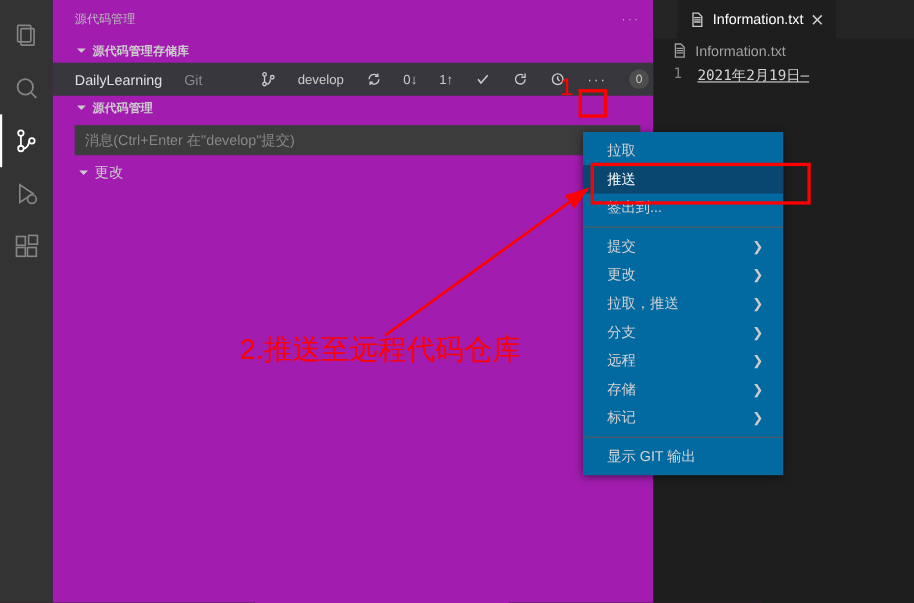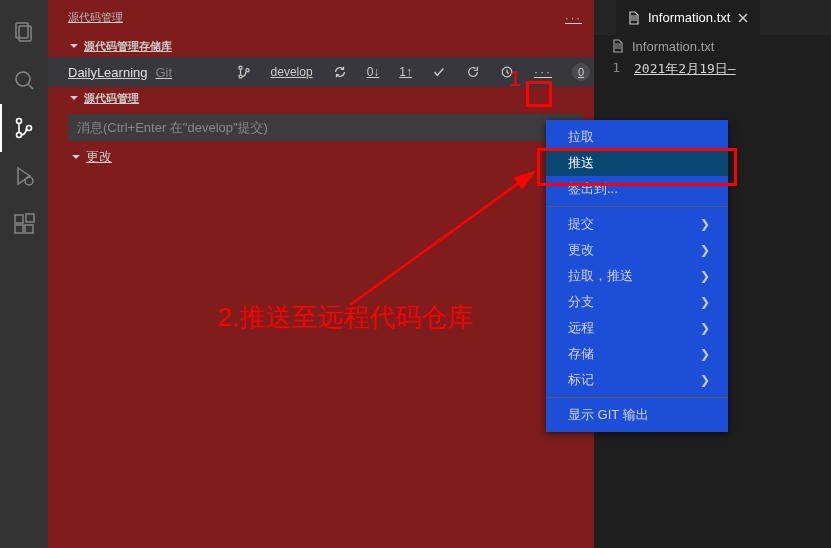--- a/index.html
+++ b/index.html
@@ -49,24 +49,23 @@
       bottom: 0;
       width: 2px;
       background: #ffffff;
     }
     .sidebar {
       position: absolute;
       left: 48px;
       top: 0;
       width: 546px;
       height: 100%;
-      background: #7f1d1d;
+      background: #a21caf;
       display: flex;
       flex-direction: column;
-      text-decoration: underline;
     }
     .sidebar-header {
       height: 35px;
       display: flex;
       align-items: center;
       justify-content: space-between;
       padding: 0 12px 0 20px;
       color: #bbbbbb;
       font-size: 11px;
     }
@@ -88,21 +87,21 @@
     }
     .repo-row {
       height: 30px;
       display: flex;
       align-items: center;
       padding-left: 20px;
       padding-right: 4px;
       background: #37373d;
     }
     .repo-name { color: #e0e0e0; }
-    .repo-vcs { color: #888888; margin-left: 8px; }
+    .repo-vcs { color: #888888; margin-left: 20px; }
     .repo-spacer { flex: 1; }
     .repo-status {
       display: flex;
       align-items: center;
       gap: 20px;
       color: #cccccc;
       font-size: 12px;
       text-align: center;
     }
     .repo-status-badge {
@@ -181,24 +180,24 @@
     }
     .gutter {
       width: 40px;
       text-align: right;
       padding-right: 14px;
       color: #858585;
     }
     .code-line { color: #d4d4d4; white-space: nowrap; text-decoration: underline; }
     .context-menu {
       position: absolute;
-      left: 546px;
+      left: 530px;
       top: 120px;
       width: 182px;
-      background: #1d4ed8;
+      background: #0369a1;
       box-shadow: 0 2px 8px rgba(0,0,0,0.6);
       padding: 4px 0;
       color: #d4d4d4;
       font-size: 13px;
       z-index: 10;
     }
     .menu-item {
       height: 26px;
       display: flex;
       align-items: center;

